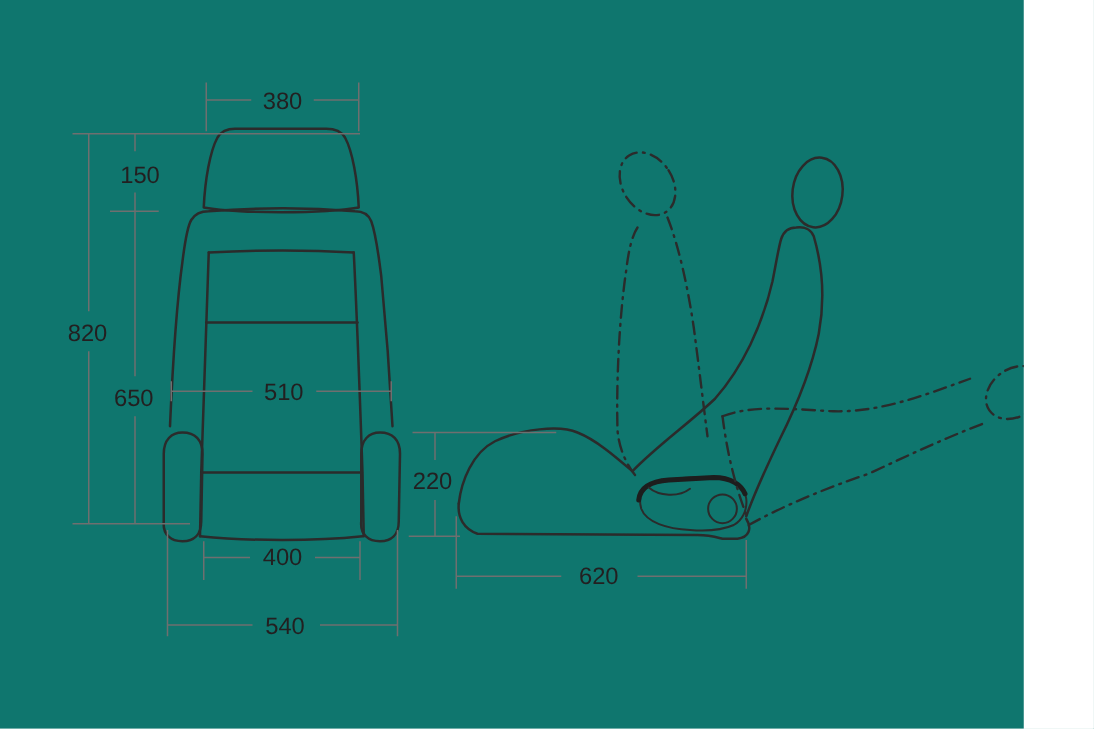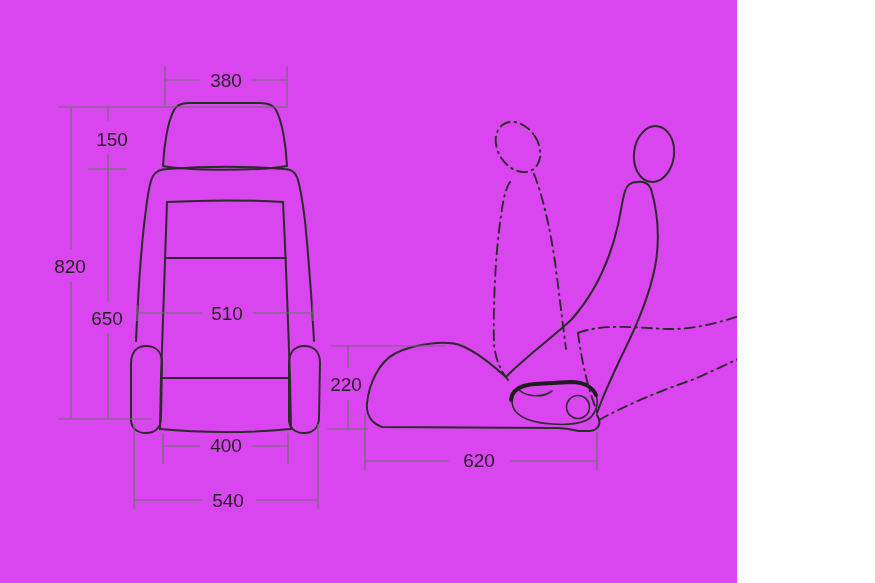--- a/index.html
+++ b/index.html
@@ -2,23 +2,23 @@
 <html><head>
 <meta charset="utf-8">
 <style>
   html, body {
     margin: 0;
     padding: 0;
     background: #ffffff;
   }
   .canvas {
     position: relative;
-    width: 737px;
+    width: 819px;
     height: 583px;
-    background: #d946ef;
+    background: #0f766e;
     overflow: hidden;
   }
   svg {
     display: block;
   }
   .seat-line {
     fill: none;
     stroke: #2b2b2b;
     stroke-width: 2;
     stroke-linecap: round;

